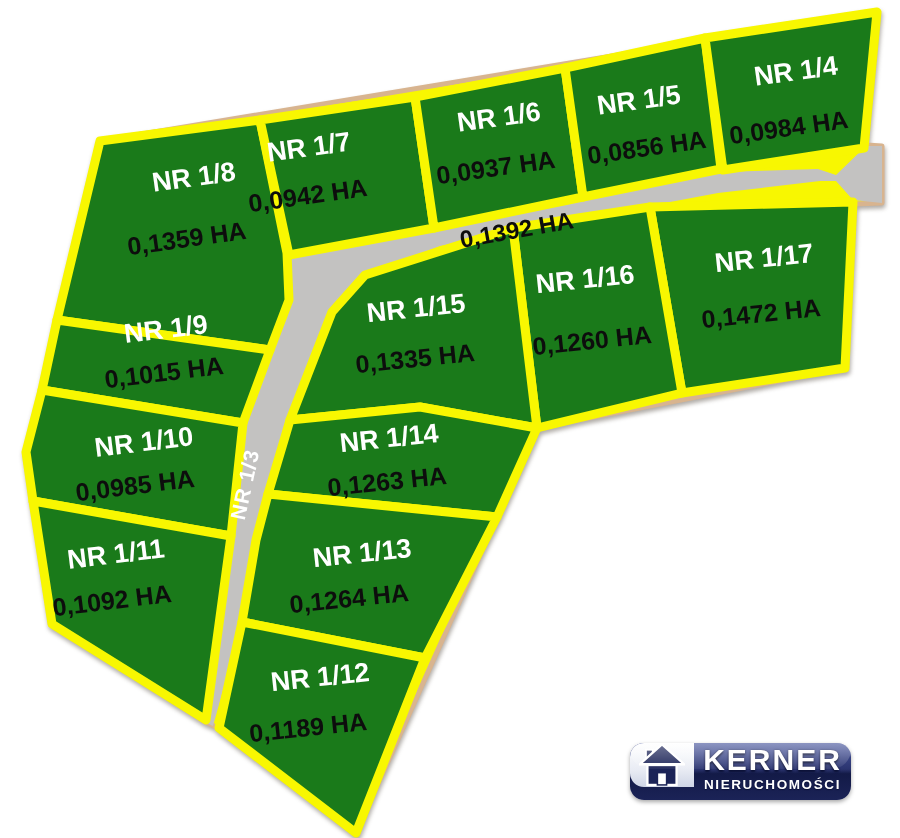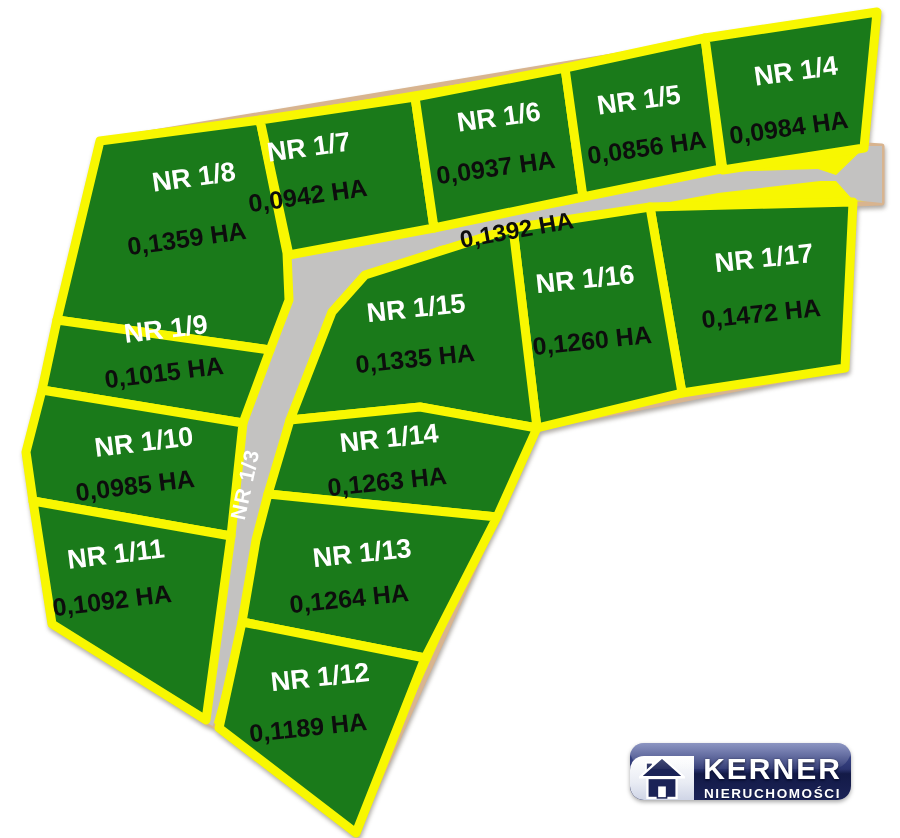--- a/index.html
+++ b/index.html
@@ -6,21 +6,21 @@
   #stage{position:relative;width:900px;height:838px;font-family:"Liberation Sans",sans-serif;}
   svg#map{position:absolute;left:0;top:0;}
   #map-shapes{filter:drop-shadow(1px 3px 2px rgba(80,70,60,.45));}
   text{font-family:"Liberation Sans",sans-serif;font-weight:bold;text-anchor:middle;}
   .plot-name{fill:#ffffff;font-size:27px;}
   .plot-area{fill:#0d0d0d;font-size:25px;}
   .road-area-label{fill:#0d0d0d;font-size:24px;}
   .road-name-label{fill:#ffffff;font-size:21px;letter-spacing:1px;}
   .logo{position:absolute;left:630px;top:743px;width:221px;height:57px;border-radius:14px;
         background:linear-gradient(180deg,#46549c 0%,#2b346f 46%,#131a47 54%,#1b2357 100%);
-        box-shadow:0 2px 4px rgba(0,0,0,.35);display:flex;align-items:flex-end;overflow:hidden;}
+        box-shadow:0 2px 4px rgba(0,0,0,.35);display:flex;align-items:flex-start;overflow:hidden;}
   .logo-house-panel{width:64px;flex:0 0 64px;background:linear-gradient(180deg,#ffffff 0%,#e9ecf4 60%,#cfd5e6 100%);
         display:flex;align-items:center;justify-content:center;border-top-left-radius:14px;border-bottom-left-radius:14px;}
   .logo-text-panel{flex:1;display:flex;flex-direction:column;align-items:center;justify-content:center;line-height:1;padding-top:2px;}
   .logo-brand{color:#ffffff;font-weight:bold;font-size:30px;letter-spacing:2px;
         text-shadow:0 2px 2px #0b1136, 0 0 2px #0b1136;}
   .logo-sub{color:#ffffff;font-weight:bold;font-size:13.5px;letter-spacing:1.6px;margin-top:3px;
         text-shadow:0 1px 1px #0b1136;}
   .logo-gloss{position:absolute;left:0;top:0;width:100%;height:46%;border-radius:14px 14px 40px 40px;
         background:linear-gradient(180deg,rgba(255,255,255,.38),rgba(255,255,255,.05));pointer-events:none;}
 </style>

